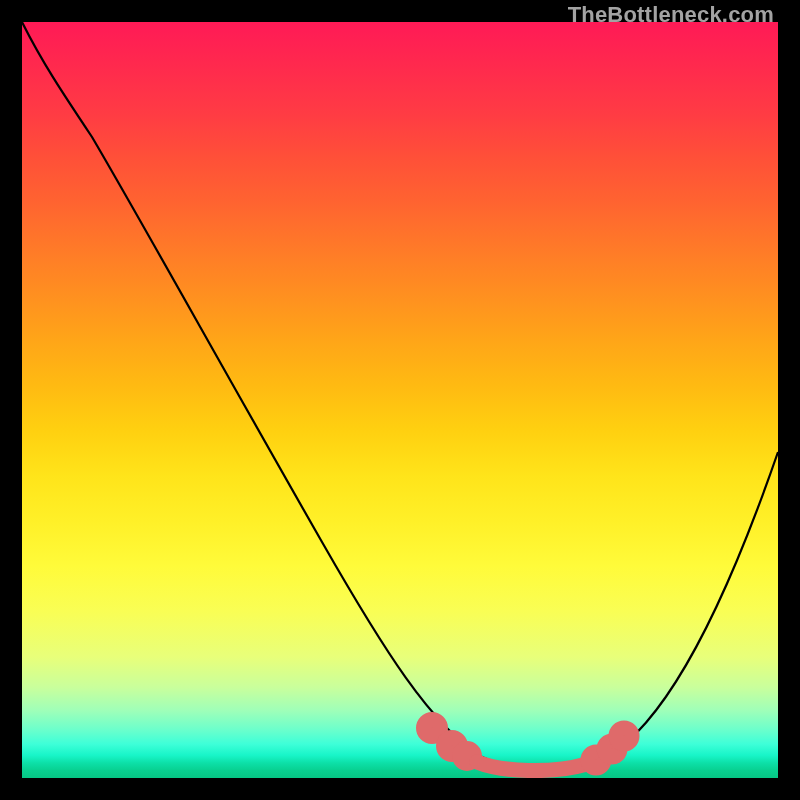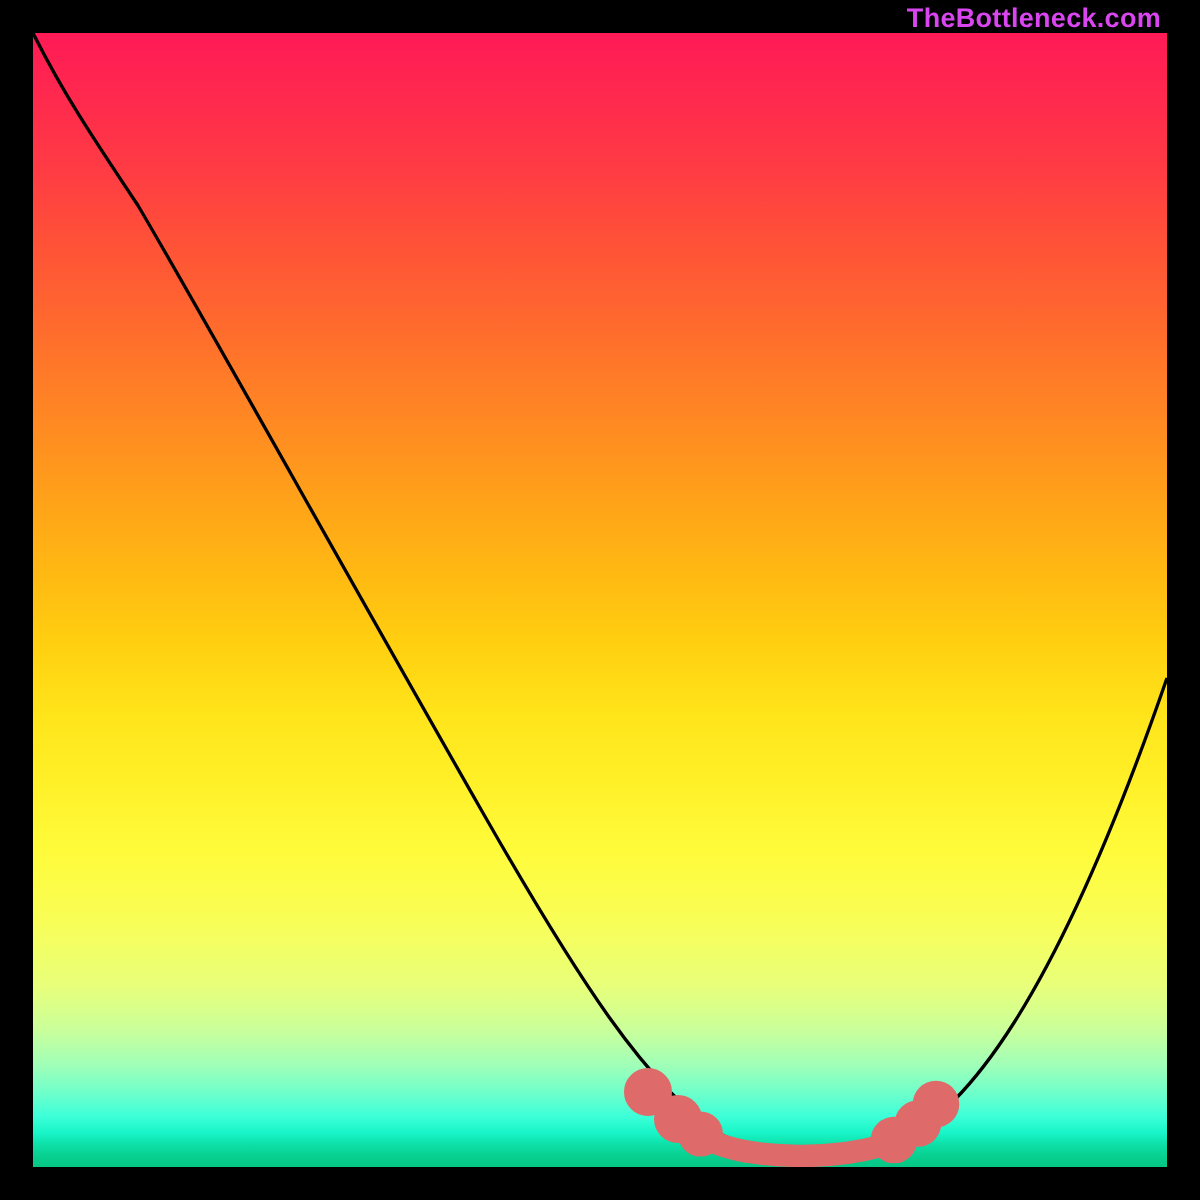--- a/index.html
+++ b/index.html
@@ -40,23 +40,23 @@
       #0de0a8 98%,
       #08d090 99%,
       #06c684 100%
     );
   }
   .watermark {
     position: absolute;
     top: 2px;
     right: 26px;
     font-family: Arial, Helvetica, sans-serif;
-    font-size: 18px;
+    font-size: 22px;
     font-weight: 600;
-    color: #d946ef;
+    color: #a3a3a3;
     letter-spacing: 0.2px;
     user-select: none;
   }
   svg.curve {
     position: absolute;
     left: 0; top: 0;
     width: 756px;
     height: 756px;
   }
 </style>

